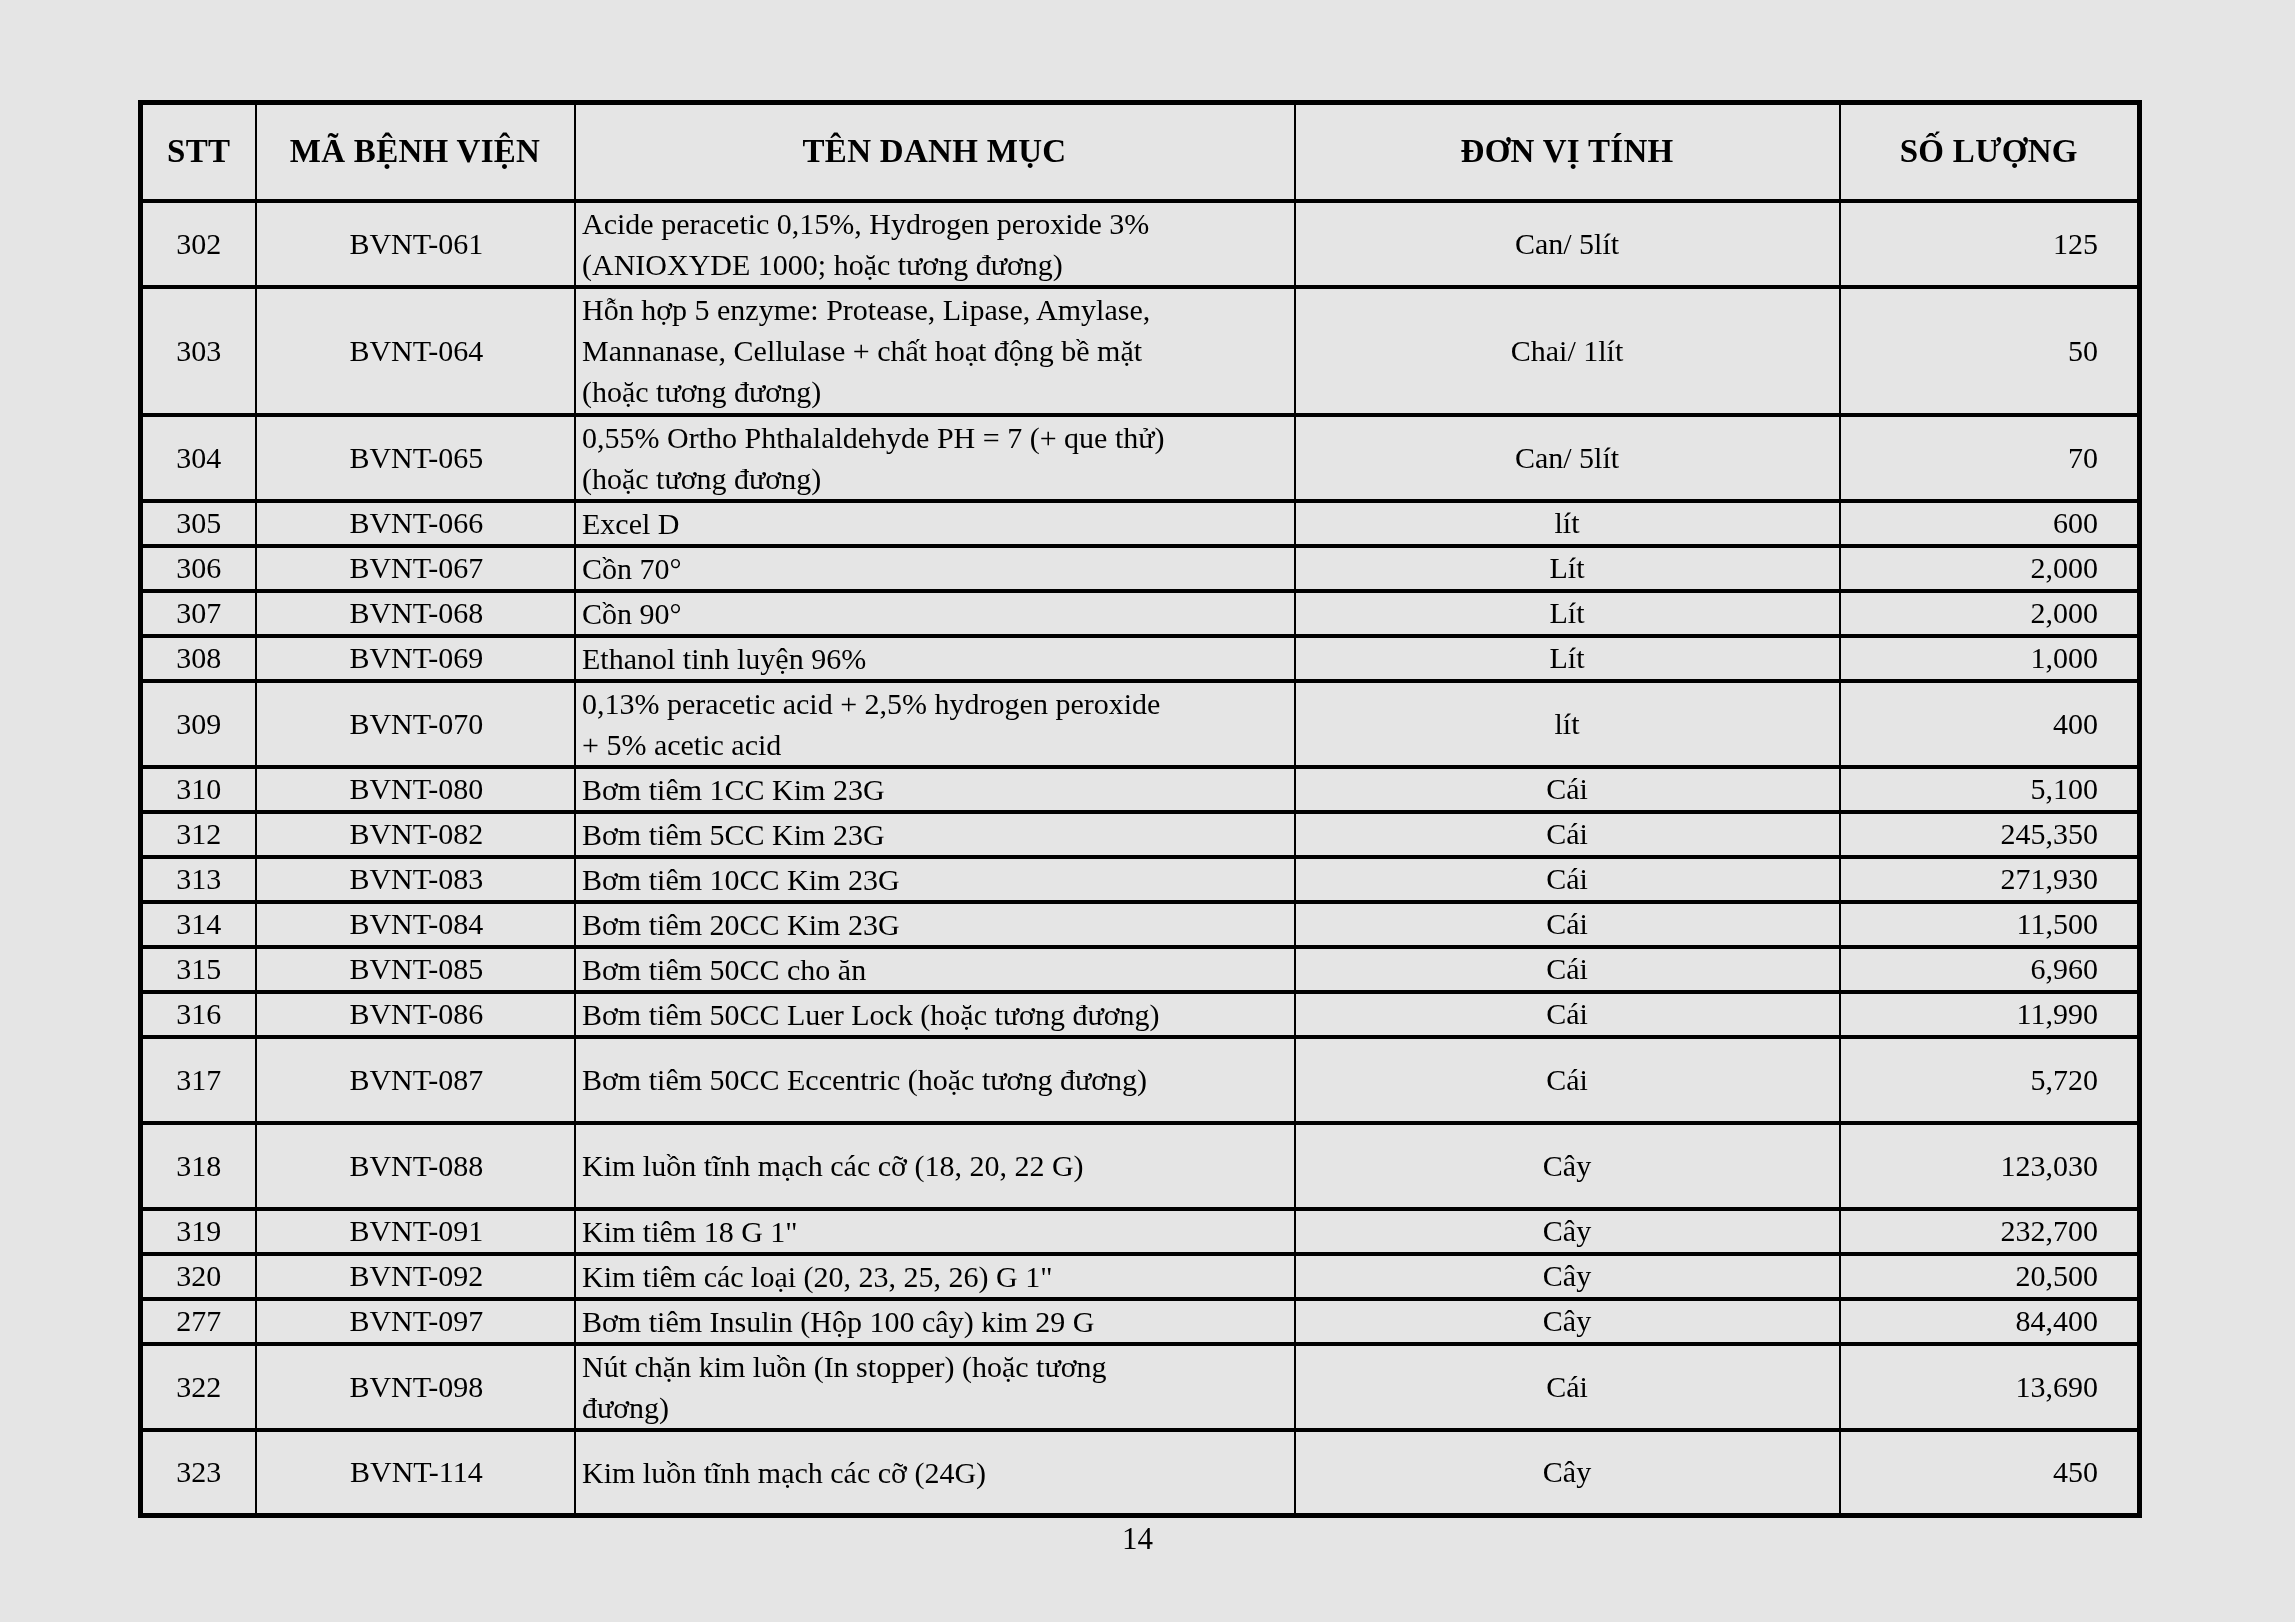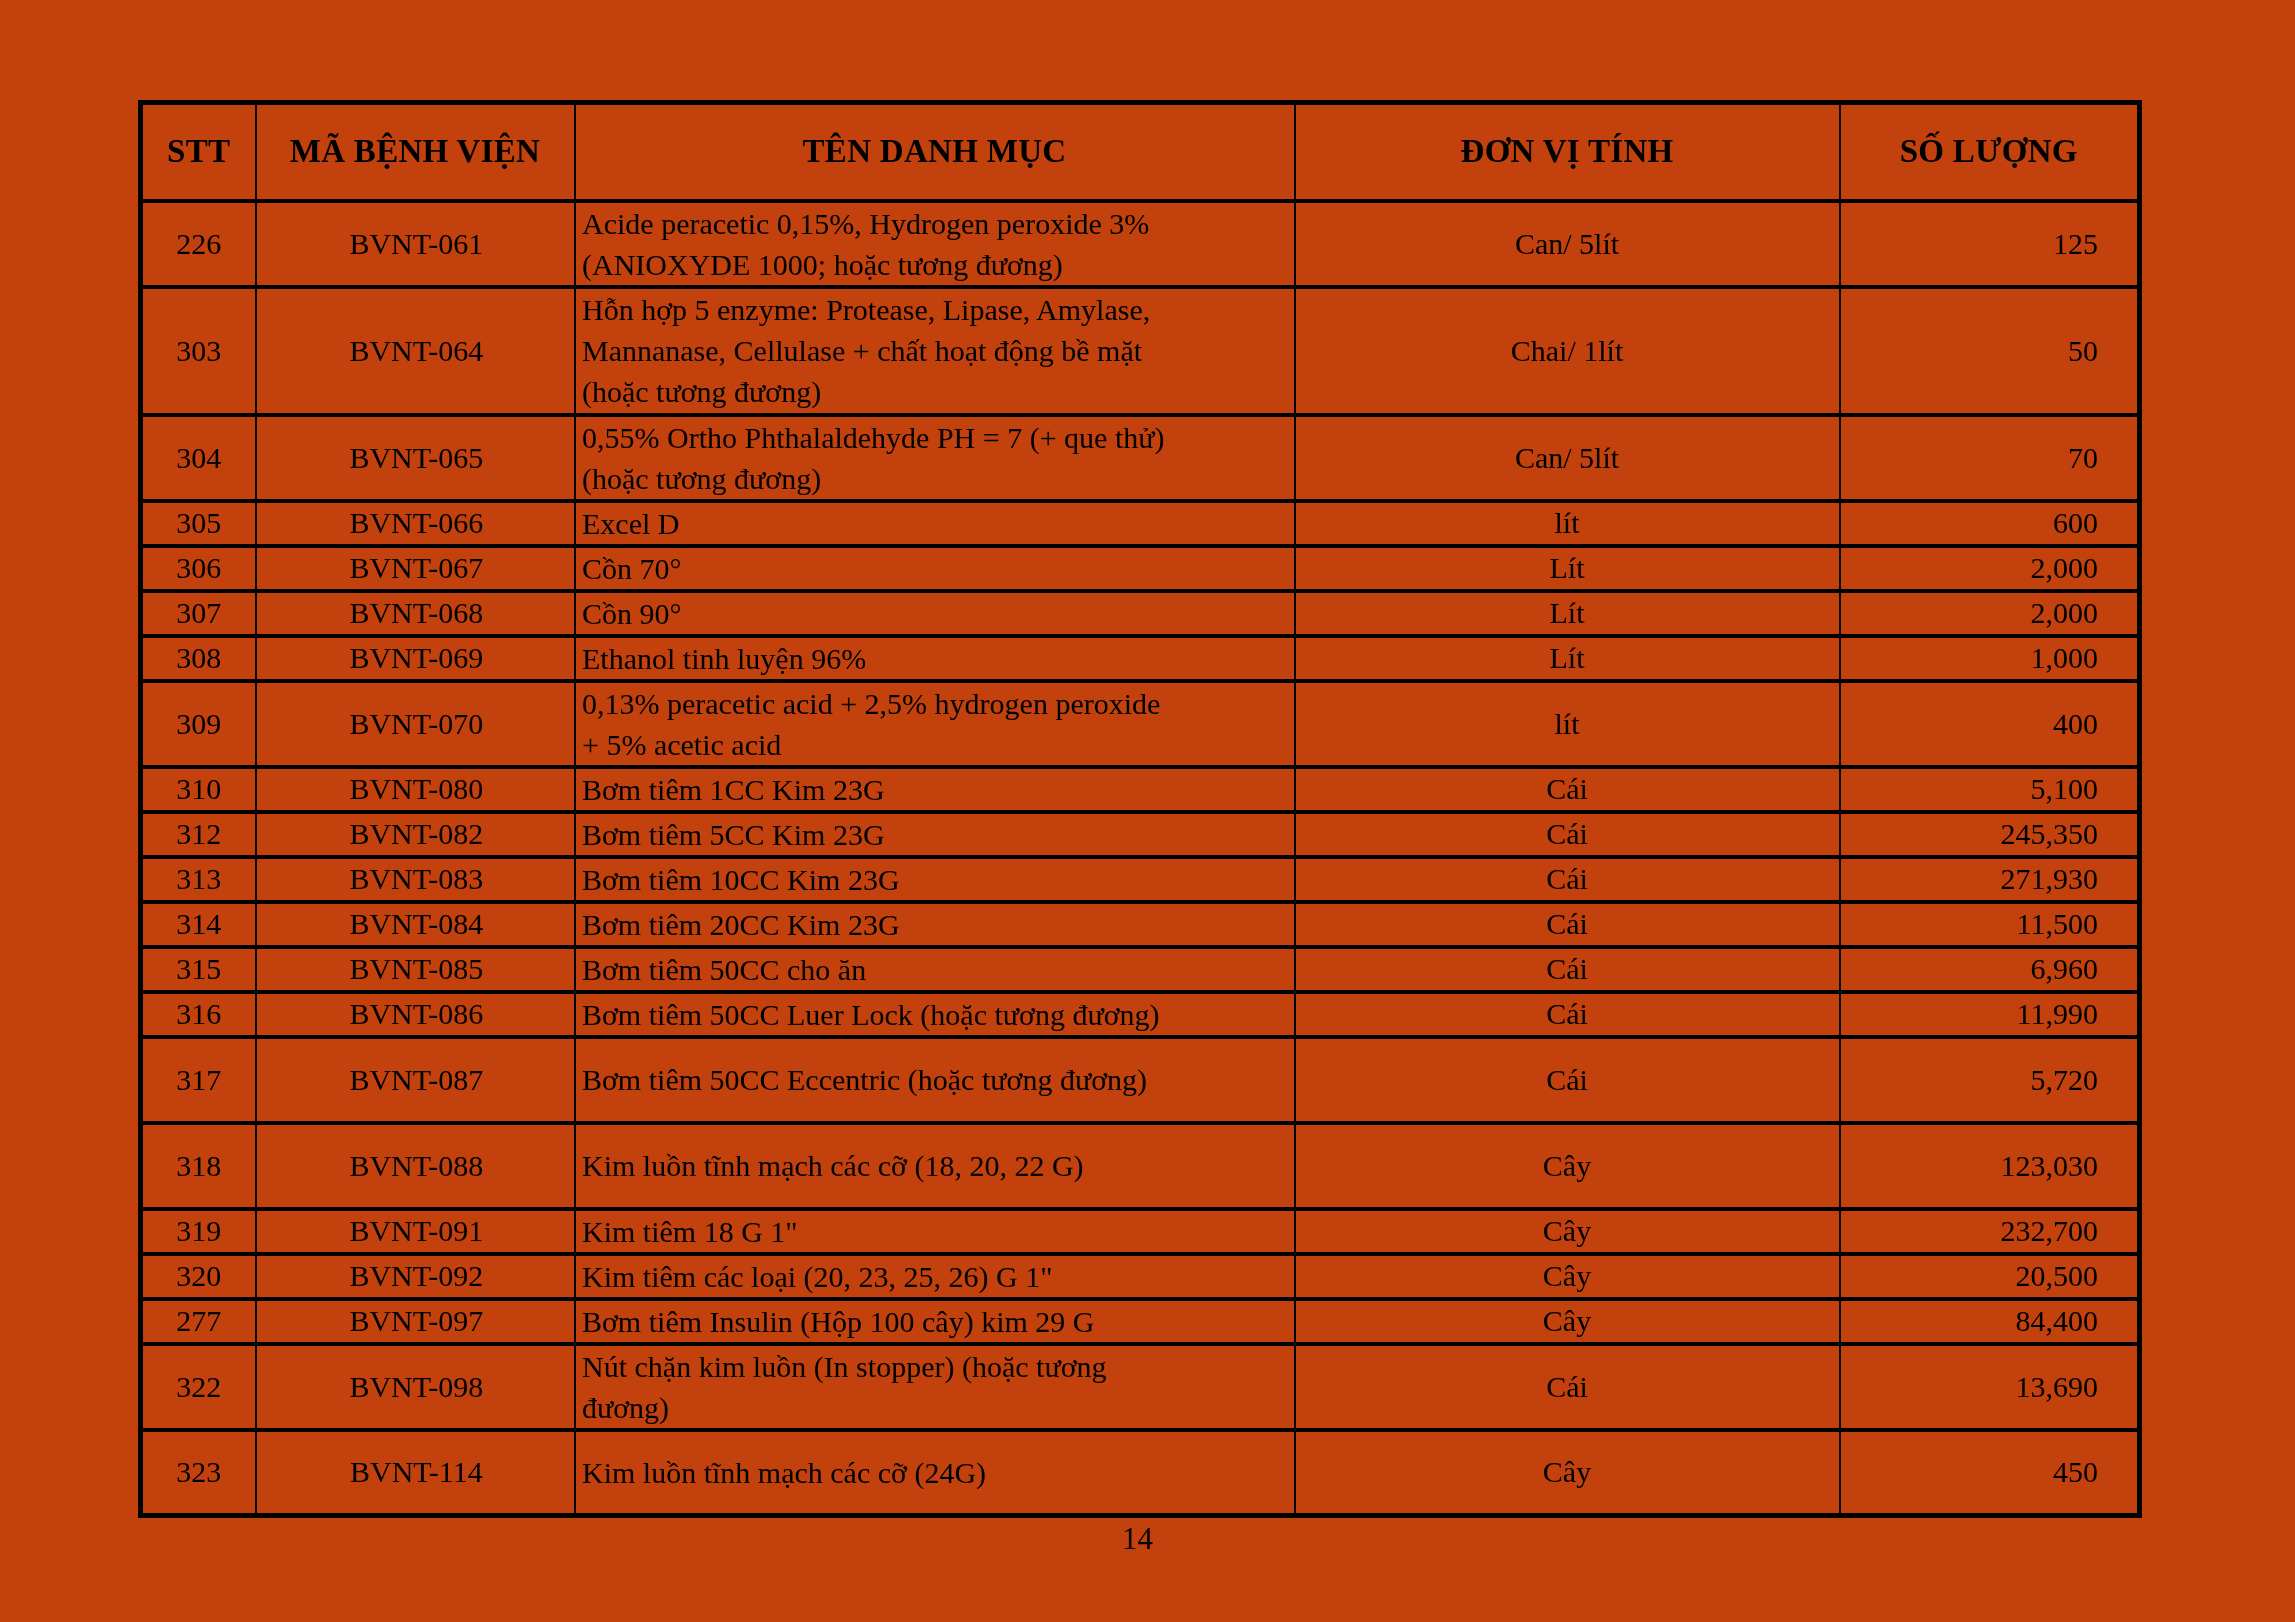--- a/index.html
+++ b/index.html
@@ -1,19 +1,19 @@
 <!DOCTYPE html>
 <html style="font-size:10.5px"><head>
 <meta charset="utf-8">
 <style>
   html,body{margin:0;padding:0;background:#777;}
   .sheet{
     position:relative;
     width:2295px;height:1623px;
-    background:#c2410c;
+    background:#e5e5e5;
     font-family:"Liberation Serif","DejaVu Serif",serif;
     color:#000;
     overflow:hidden;
   }
   table.doc-table{
     position:absolute;
     left:138px;top:100px;
     width:1999px;
     table-layout:fixed;
     border-collapse:collapse;
@@ -79,21 +79,21 @@
       <tr>
         <th>STT</th>
         <th>MÃ BỆNH VIỆN</th>
         <th>TÊN DANH MỤC</th>
         <th>ĐƠN VỊ TÍNH</th>
         <th>SỐ LƯỢNG</th>
       </tr>
     </thead>
     <tbody>
         <tr>
-    <td class="c-stt">226</td>
+    <td class="c-stt">302</td>
     <td class="c-code">BVNT-061</td>
     <td class="c-name">Acide peracetic 0,15%, Hydrogen peroxide 3%
 (ANIOXYDE 1000; hoặc tương đương)</td>
     <td class="c-unit">Can/ 5lít</td>
     <td class="c-qty">125</td>
   </tr>
         <tr>
     <td class="c-stt">303</td>
     <td class="c-code">BVNT-064</td>
     <td class="c-name">Hỗn hợp 5 enzyme: Protease, Lipase, Amylase,

